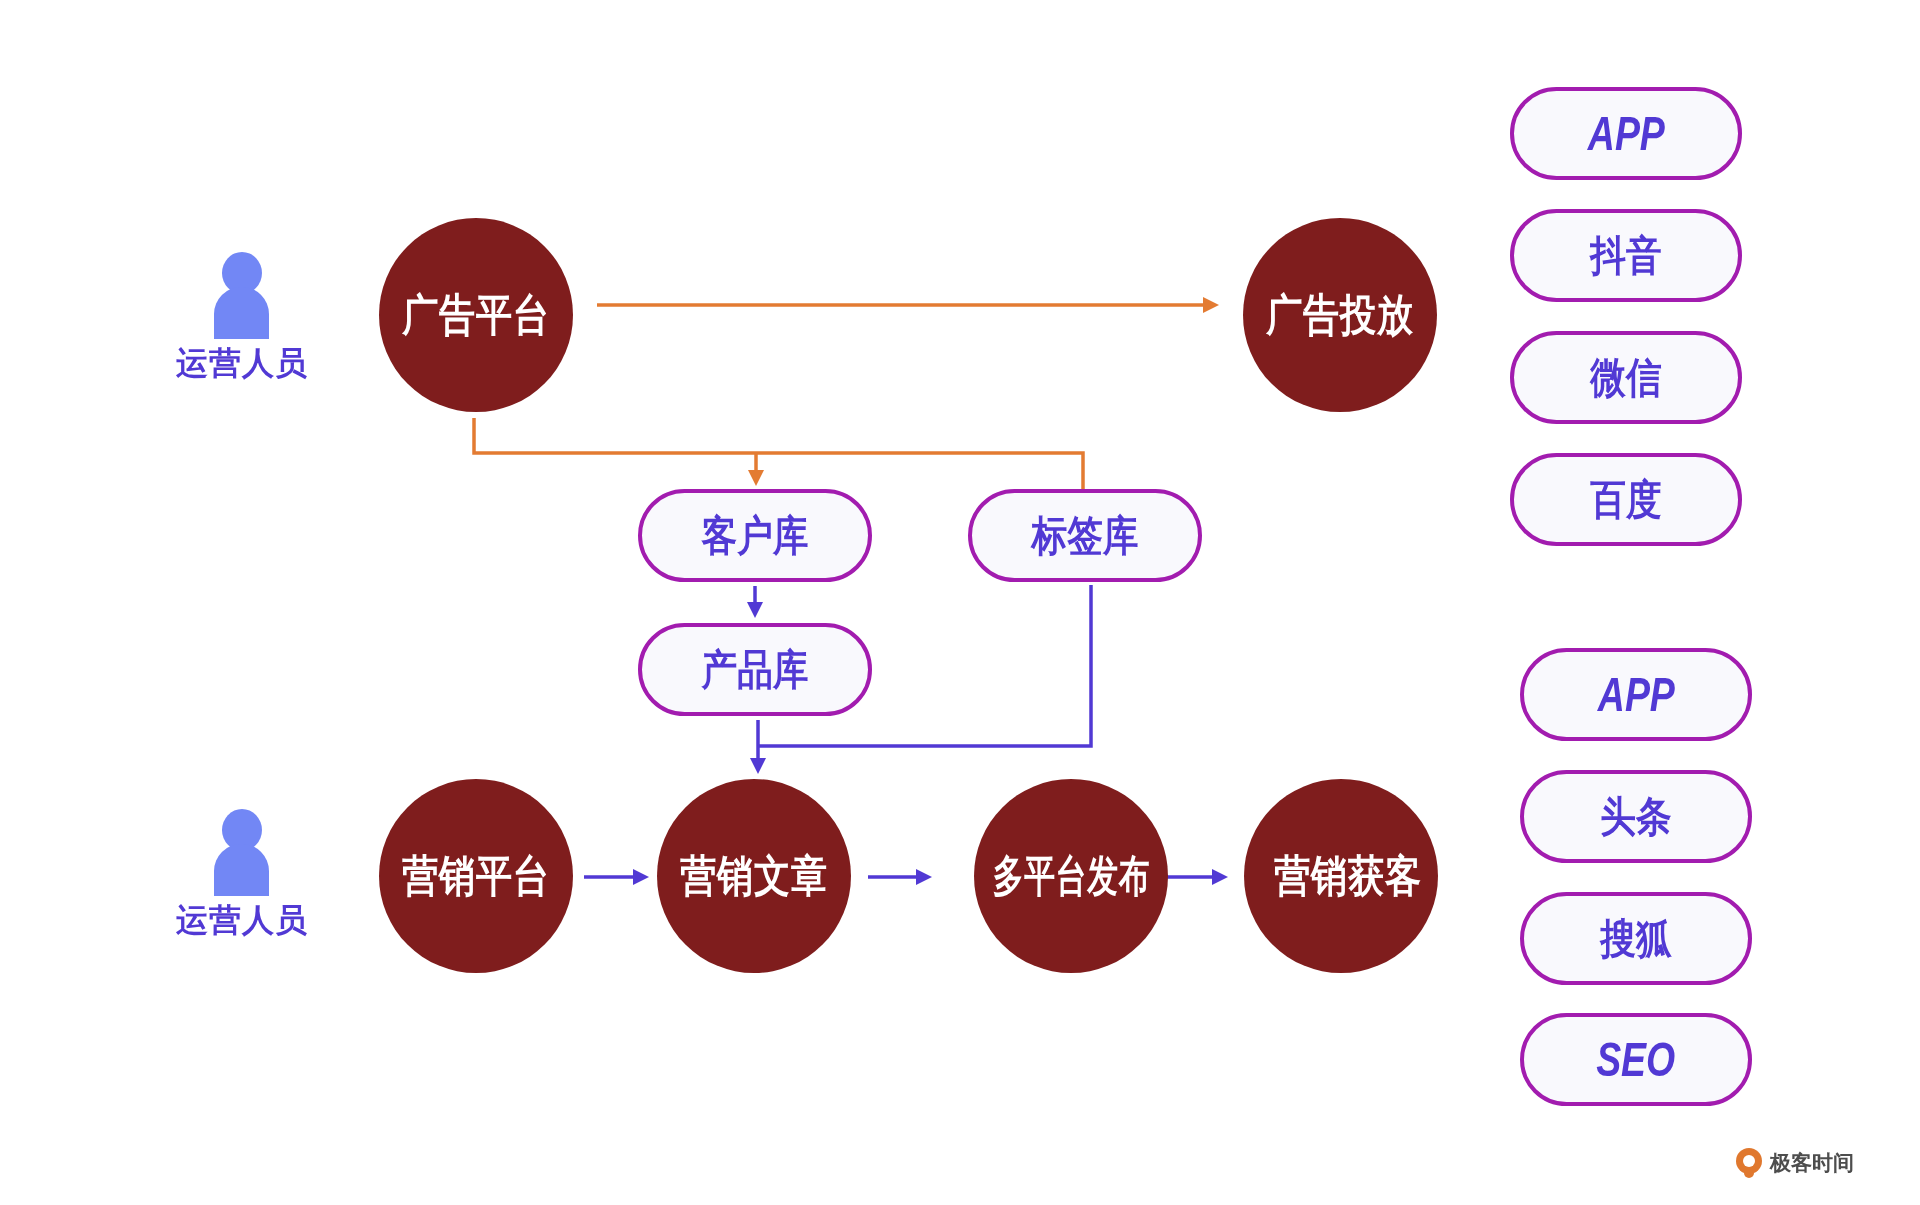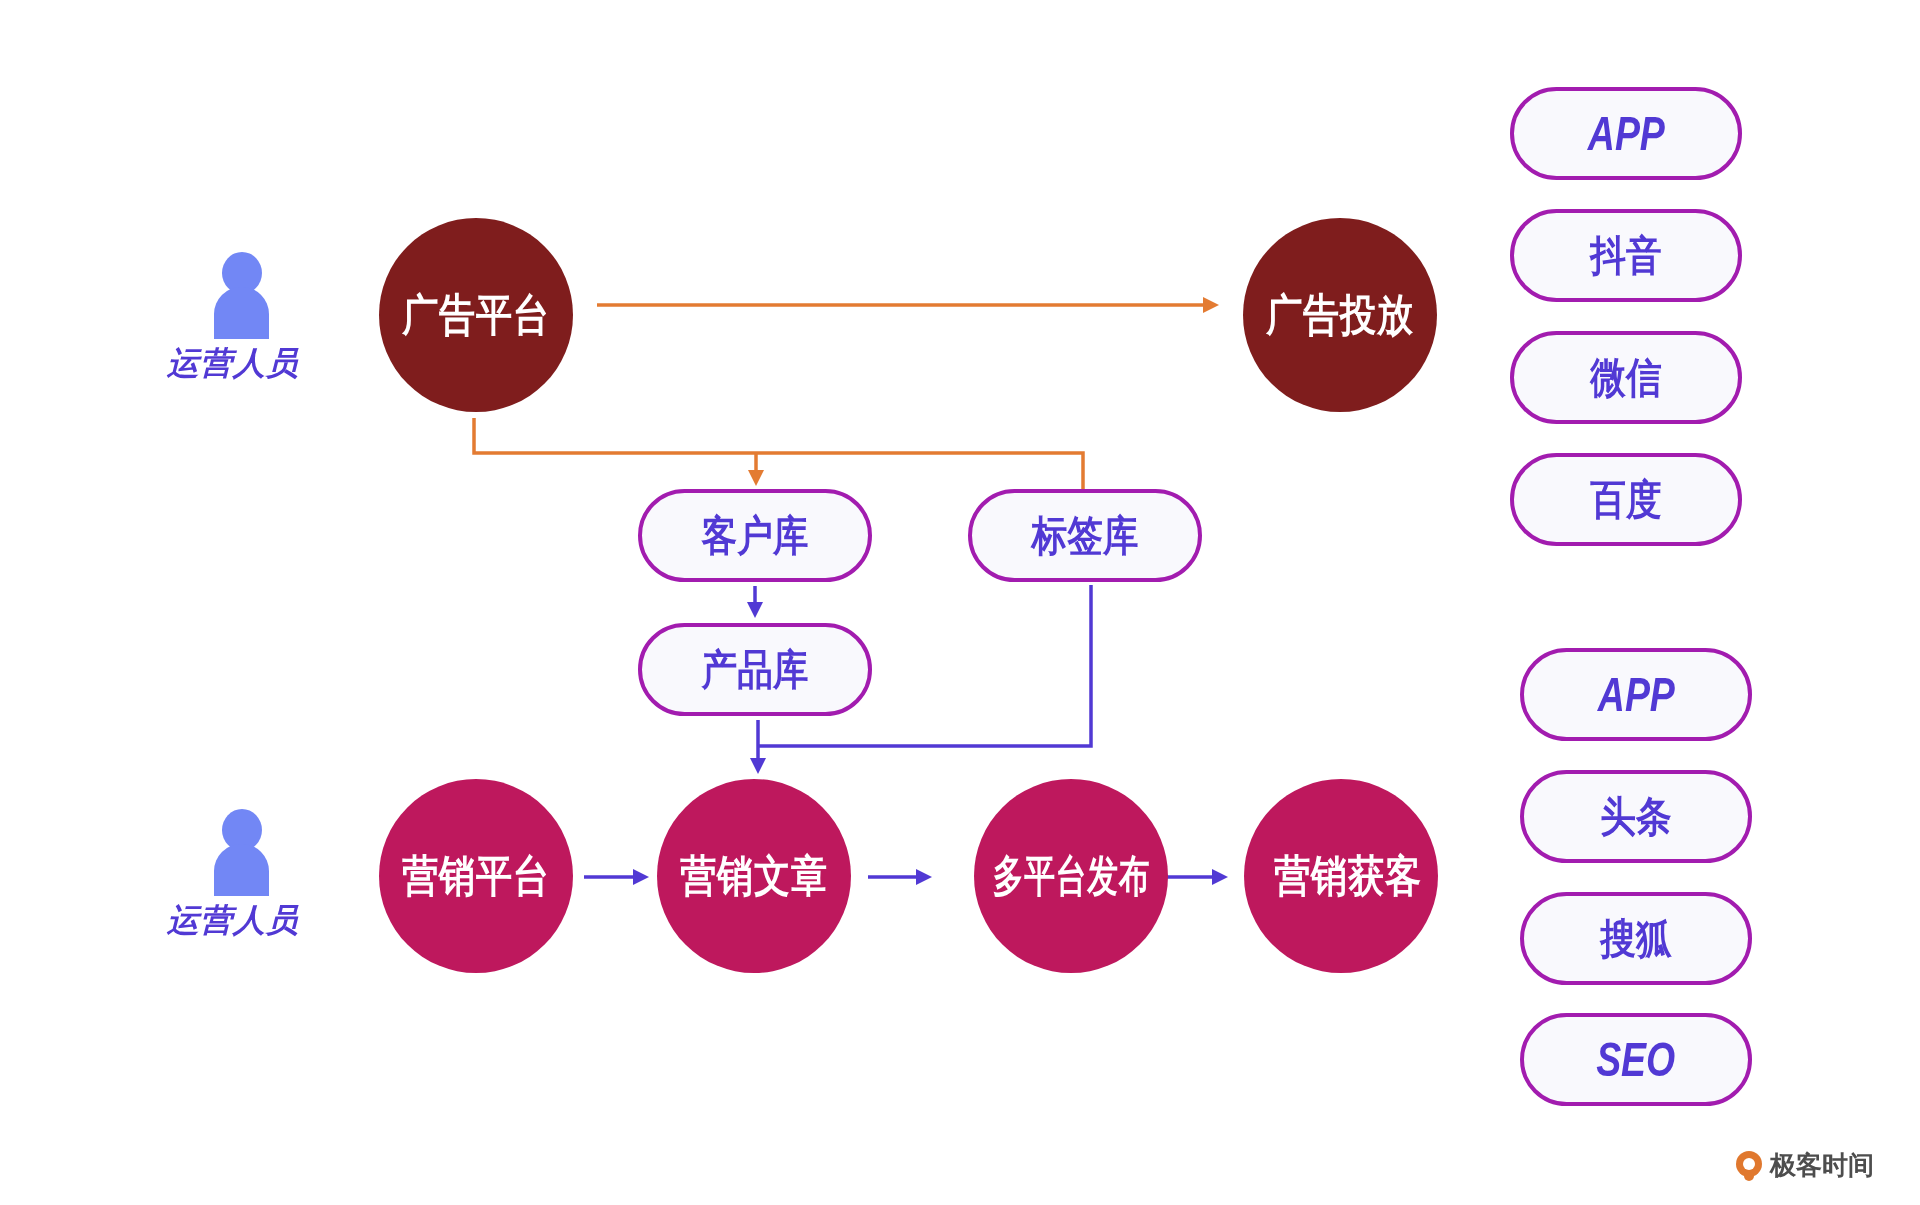--- a/index.html
+++ b/index.html
@@ -2,47 +2,47 @@
 <html><head>
 <meta charset="utf-8">
 <style>
   html, body { margin: 0; padding: 0; background: #ffffff; }
   body { width: 1920px; height: 1205px; position: relative; overflow: hidden;
          font-family: "DejaVu Sans", "Liberation Sans", sans-serif; }
   #connectors { position: absolute; left: 0; top: 0; width: 1920px; height: 1205px; }
   .circle { position: absolute; width: 194px; height: 194px; border-radius: 50%;
             display: flex; align-items: center; justify-content: center; color: #ffffff; }
   .circle.orange { background: #7f1d1d; }
-  .circle.purple { background: #be185d; }
+  .circle.purple { background: #7f1d1d; }
   .circle .txt { font-size: 44px; font-weight: bold; white-space: nowrap;
                  transform: scaleX(0.82); letter-spacing: 1px; }
   .circle .txt.wide { transform: scaleX(0.7); }
   .pill { position: absolute; box-sizing: border-box; height: 93px; border: 4px solid #a21caf;
           border-radius: 47px; background: #f9f9fd; display: flex; align-items: center;
           justify-content: center; color: #5139d4; }
   .pill .txt { font-size: 42px; font-weight: bold; white-space: nowrap; transform: scaleX(0.85); }
   .pill .txt.latin { font-style: italic; font-family: "Liberation Sans", sans-serif; transform: scaleX(0.78); font-size: 48px; }
   .pill.db { width: 234px; }
   .pill.chan { width: 232px; }
   .person { position: absolute; width: 150px; }
   .person .head { position: absolute; left: 55px; top: 0; width: 40px; height: 42px;
                   border-radius: 50%; background: #7287f5; }
   .person .body { position: absolute; left: 47px; top: 35px; width: 55px; height: 52px;
                   background: #7287f5; border-radius: 27px 27px 0 0; }
-  .person .label { position: absolute; left: 0; top: 90px; width: 150px; text-align: left;
-                   font-size: 32px; font-weight: bold; color: #5139d4; letter-spacing: 1px; font-style: italic; }
+  .person .label { position: absolute; left: 0; top: 90px; width: 150px; text-align: center;
+                   font-size: 32px; font-weight: bold; color: #5139d4; letter-spacing: 1px; }
   .logo { position: absolute; left: 1736px; top: 1148px; display: flex; align-items: center; }
   .logo .mark { width: 26px; height: 30px; position: relative; }
   .logo .mark .ring { position: absolute; left: 0; top: 0; width: 26px; height: 26px; border-radius: 50%;
                       background: #e0782e; }
   .logo .mark .hole { position: absolute; left: 7px; top: 7px; width: 12px; height: 12px; border-radius: 50%;
                       background: #ffffff; }
   .logo .mark .tail { position: absolute; left: 8px; top: 22px; width: 10px; height: 8px; background: #e0782e;
                       border-radius: 0 0 5px 5px; }
-  .logo .name { margin-left: 8px; font-size: 26px; color: #4d4d4d; font-weight: bold; letter-spacing: 0px; }
+  .logo .name { margin-left: 8px; font-size: 21px; color: #4d4d4d; font-weight: bold; letter-spacing: 0px; }
 </style>
 </head>
 <body>
 
 <svg id="connectors" viewBox="0 0 1920 1205" xmlns="http://www.w3.org/2000/svg">
   <defs>
     <marker id="arrow-orange" markerWidth="10" markerHeight="10" refX="9" refY="5" orient="auto" markerUnits="userSpaceOnUse">
       <path d="M0,0 L10,5 L0,10 z" fill="#e37b32"></path>
     </marker>
   </defs>

